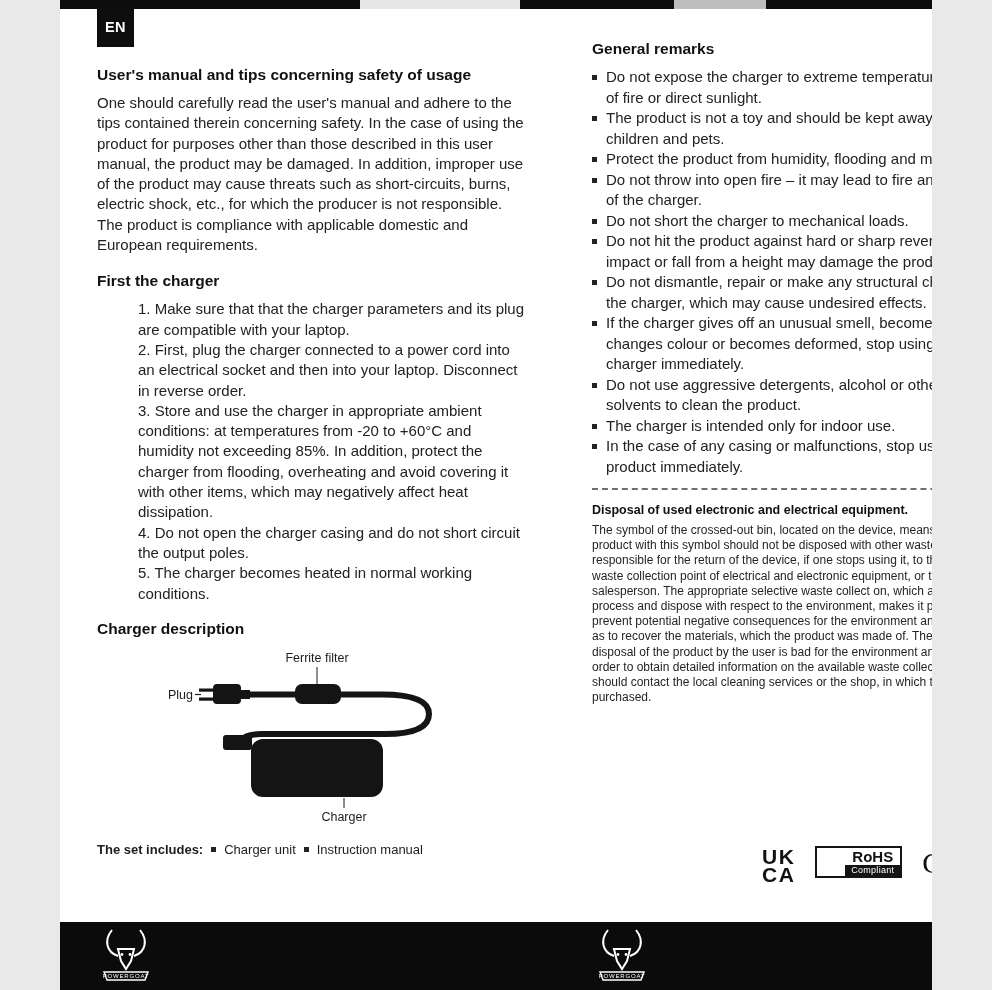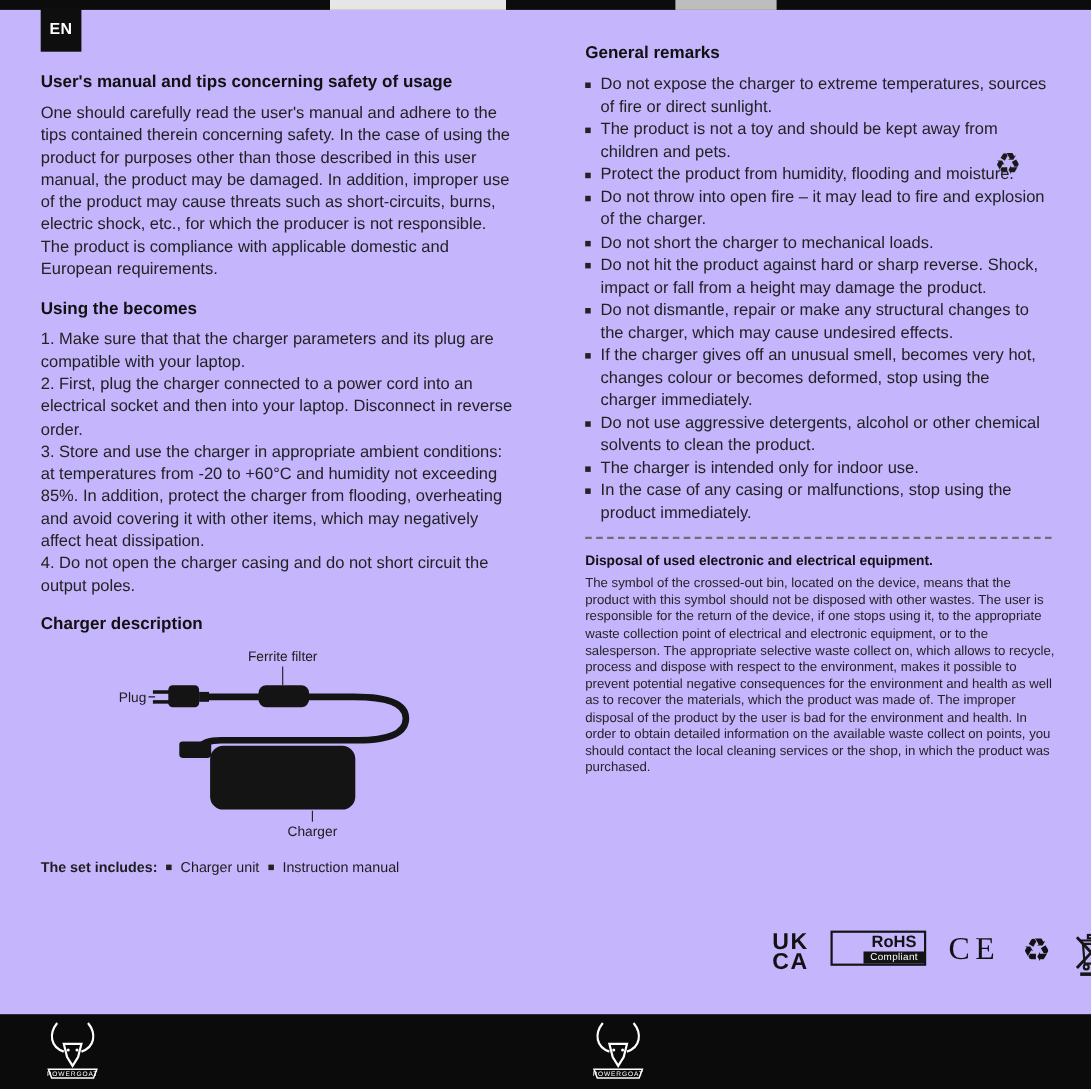--- a/index.html
+++ b/index.html
@@ -1,41 +1,41 @@
 <!DOCTYPE html>
 <html><head>
 <meta charset="utf-8">
 <style>
   * { margin:0; padding:0; box-sizing:border-box; }
   html,body { background:#e9e9e9; }
   body { font-family:"Liberation Sans", sans-serif; }
   .page {
-    position:relative; width:992px; height:990px; margin:0 auto;
-    background:#c4b5fd; color:#1e1e1e; overflow:hidden;
+    position:relative; width:872px; height:990px; margin:0 auto;
+    background:#ffffff; color:#1e1e1e; overflow:hidden;
   }
   .topbar { position:absolute; left:0; top:0; width:992px; height:9px; background:#0c0c0c; }
   .topbar-gap1 { position:absolute; left:300px; top:0; width:160px; height:9px; background:#e6e6e6; }
   .topbar-gap2 { position:absolute; left:614px; top:0; width:92px; height:9px; background:#bdbdbd; }
 
   .en-badge {
     position:absolute; left:37px; top:7px; width:37px; height:40px;
     background:#0e0e0e; color:#ffffff; display:flex; align-items:center; justify-content:center;
     font-size:14.5px; font-weight:bold; letter-spacing:.5px;
   }
 
   .col-left  { position:absolute; left:37px;  top:66px; width:433px; }
   .col-right { position:absolute; left:532px; top:40px; width:430px; }
 
   .h { font-size:15.5px; font-weight:bold; color:#111; }
   .h1 { margin:0 0 9px 0; }
   .h2 { margin:17px 0 9px 0; }
   .h3 { margin:16px 0 4px 0; }
 
   .body-text { font-size:15px; line-height:20.3px; color:#222; }
-  .step { font-size:15px; line-height:20.3px; color:#222; }
+  .step { font-size:15px; line-height:20.3px; color:#222;margin-left:41px; }
 
   .remarks { list-style:none; }
   .remarks li { display:flex; gap:9px; font-size:15px; line-height:20.5px; color:#222; }
   .remarks li .sq { flex:0 0 auto; width:5px; height:5px; background:#222; margin-top:8px; }
   .remarks li .txt { width:408px; }
 
   .divider { margin:11px 0 0 0; border-top:2px dashed #6f6f6f; width:424px; }
 
   .disposal-h { font-size:12.5px; font-weight:bold; color:#111; margin:13px 0 6px 0; }
   .disposal-b { font-size:12px; line-height:15.2px; color:#242424; width:428px; }
@@ -75,25 +75,26 @@
   <div class="en-badge">
     <span>EN</span>
   </div>
 
   <span class="recycle-top">♻</span>
 
   <div class="col-left">
     <div class="h h1">User's manual and tips concerning safety of usage</div>
     <p class="body-text">One should carefully read the user's manual and adhere to the tips contained therein concerning safety. In the case of using the product for purposes other than those described in this user manual, the product may be damaged. In addition, improper use of the product may cause threats such as short-circuits, burns, electric shock, etc., for which the producer is not responsible. The product is compliance with applicable domestic and European requirements.</p>
 
-    <div class="h h2">Using the becomes</div>
+    <div class="h h2">First the charger</div>
     <p class="step">1. Make sure that that the charger parameters and its plug are compatible with your laptop.</p>
     <p class="step">2. First, plug the charger connected to a power cord into an electrical socket and then into your laptop. Disconnect in reverse order.</p>
     <p class="step">3. Store and use the charger in appropriate ambient conditions: at temperatures from -20 to +60°C and humidity not exceeding 85%. In addition, protect the charger from flooding, overheating and avoid covering it with other items, which may negatively affect heat dissipation.</p>
     <p class="step">4. Do not open the charger casing and do not short circuit the output poles.</p>
+    <p class="step">5. The charger becomes heated in normal working conditions.</p>
 
     <div class="h h3">Charger description</div>
 
     <svg class="diagram" width="432" height="182" viewBox="0 0 432 182">
 
       <text x="220" y="20" font-size="12.5" fill="#1d1d1d" text-anchor="middle">Ferrite filter</text>
       <line x1="220" y1="25" x2="220" y2="42" stroke="#1d1d1d" stroke-width="1"></line>
 
       <text x="96" y="57" font-size="12.5" fill="#1d1d1d" text-anchor="end">Plug</text>
       <line x1="98" y1="52.5" x2="104" y2="52.5" stroke="#1d1d1d" stroke-width="1.2"></line>

